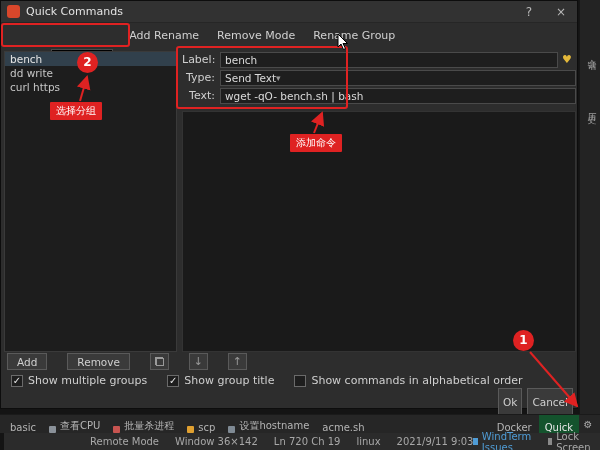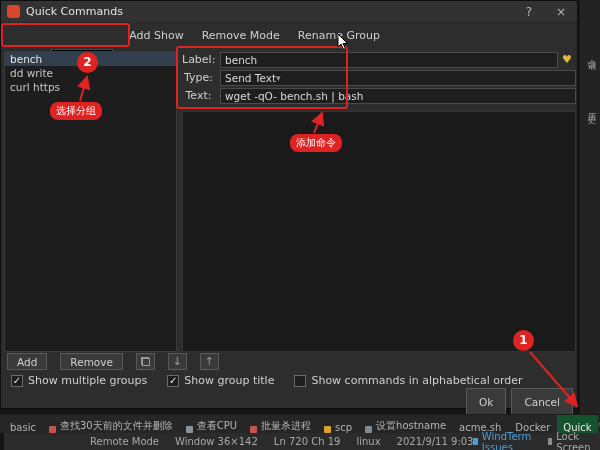--- a/index.html
+++ b/index.html
@@ -31,45 +31,45 @@
   .chev { color:#9a9a9a; font-size:9px; }
   .menu-item { padding:2px; }
 
   .list-panel { position:absolute; left:3px; top:50px; width:173px; height:301px;
                 background:#1d1d1d; border:1px solid #3a3a3a; overflow:hidden; }
   .list-item { height:14px; line-height:14px; padding:0 5px; font-size:10.5px; color:#c6c6c6; }
   .list-item.selected { background:#31404c; color:#e4e4e4; }
 
   .form { position:absolute; left:181px; top:50px; width:394px; }
   .form-row { display:flex; align-items:center; height:17px; margin-bottom:1px; }
-  .form-label { width:33px; text-align:center; margin-right:5px; font-size:11px; color:#cfcfcf; flex:0 0 auto; }
+  .form-label { width:33px; text-align:right; margin-right:5px; font-size:11px; color:#cfcfcf; flex:0 0 auto; }
   .field { flex:1; height:16px; background:#1e1e1e; border:1px solid #4a4a4a; padding:0 4px;
            font-size:10.5px; color:#dadada; display:flex; align-items:center; }
   .field.select { justify-content:flex-start; }
   .fav { width:18px; text-align:center; color:#e3b83a; font-size:11px; flex:0 0 auto; }
 
   .editor { position:absolute; left:181px; top:110px; width:394px; height:241px;
             background:#1a1a1a; border:1px solid #333; }
 
-  .actions { position:absolute; left:6px; top:352px; display:flex; gap:13px; align-items:center; }
+  .actions { position:absolute; left:6px; top:352px; display:flex; gap:20px; align-items:center; }
   .btn { height:17px; background:#3a3a3a; border:1px solid #5a5a5a; color:#cfcfcf;
          font-size:10.5px; padding:0 9px; display:flex; align-items:center; }
   .icon-btn { width:19px; justify-content:center; padding:0; color:#9a9a9a; font-size:11px; }
   .copy-glyph { position:relative; width:9px; height:9px; display:inline-block; }
   .copy-glyph::before { content:""; position:absolute; left:0; top:0; width:6px; height:6px; border:1px solid #9a9a9a; }
   .copy-glyph::after  { content:""; position:absolute; right:0; bottom:0; width:6px; height:6px; border:1px solid #9a9a9a; background:#3a3a3a; }
 
   .options { position:absolute; left:10px; top:373px; display:flex; gap:20px; align-items:center;
              font-size:11px; color:#cfcfcf; }
   .option { display:flex; align-items:center; gap:5px; }
   .checkbox { width:12px; height:12px; background:#1e1e1e; border:1px solid #6a6a6a;
               font-size:10px; line-height:10px; color:#e6e6e6; text-align:center; }
 
   .footer { position:absolute; right:4px; top:387px; display:flex; gap:5px; }
-  .footer .btn { padding:0 12px; height:28px; }
+  .footer .btn { padding:0 4px; height:28px; }
 
   
   .side-strip { position:absolute; left:579px; top:0; width:21px; height:414px;
                 background:#232323; border-left:1px solid #161616; }
   .v-tab { position:absolute; left:5px; writing-mode:vertical-rl; font-size:9px; color:#9a9a9a; letter-spacing:2px; }
   #vt1 { top:52px; } #vt2 { top:106px; }
 
   .tabbar { position:absolute; left:0; top:414px; width:600px; height:19px; background:#262626;
             border-top:1px solid #1a1a1a; display:flex; align-items:center; padding:0 4px;
             font-size:10px; color:#b4b4b4; gap:1px; }
@@ -91,21 +91,21 @@
   
   .annot-layer { position:absolute; inset:0; z-index:40; pointer-events:none; }
   .annot-layer > * { position:absolute; }
   .a-rect { border:2px solid #df2222; border-radius:3px; }
   #a-rect-group { left:1px; top:23px; width:129px; height:24px; }
   #a-rect-form  { left:176px; top:46px; width:172px; height:63px; }
   .a-circle { width:21px; height:21px; border-radius:50%; background:#df2222; color:#fff;
               font-size:12px; line-height:21px; text-align:center; font-weight:bold; }
   #a-circle2 { left:77px; top:52px; }
   #a-circle1 { left:513px; top:330px; }
-  .a-label { background:#df2222; color:#fff; font-size:10px; padding:2px 6px; border-radius:8px; white-space:nowrap; }
+  .a-label { background:#df2222; color:#fff; font-size:10px; padding:2px 6px; border-radius:1px; white-space:nowrap; }
   #a-label-select { left:50px; top:102px; }
   #a-label-add { left:290px; top:134px; }
   #a-arrows { left:0; top:0; }
   #cursor { left:337px; top:33px; }
 </style>
 </head>
 <body>
 
 <div class="screen">
 
@@ -119,21 +119,21 @@
     </div>
 
     <div class="menubar">
       <div class="group-wrap">
         <span>Group:</span>
         <div class="combo">
           <span>test</span>
           <span class="chev">▾</span>
         </div>
       </div>
-      <span class="menu-item">Add Show</span>
+      <span class="menu-item">Add Rename</span>
       <span class="menu-item">Remove Mode</span>
       <span class="menu-item">Rename Group</span>
     </div>
 
     <div class="list-panel">
       <div class="list-item selected">bench</div>
       <div class="list-item">dd write</div>
       <div class="list-item">curl https</div>
     </div>
 
@@ -200,24 +200,20 @@
   <div class="side-strip">
     <div class="v-tab" id="vt1">会话</div>
     <div class="v-tab" id="vt2">历史</div>
   </div>
 
   <div class="tabbar">
     <div class="tab">
       <span>basic</span>
     </div>
     <div class="tab">
-      <span class="tab-icon" style="background:#c75450"></span>
-      <span>查找30天前的文件并删除</span>
-    </div>
-    <div class="tab">
       <span class="tab-icon" style="background:#8a9199"></span>
       <span>查看CPU</span>
     </div>
     <div class="tab">
       <span class="tab-icon" style="background:#c75450"></span>
       <span>批量杀进程</span>
     </div>
     <div class="tab">
       <span class="tab-icon" style="background:#e0a030"></span>
       <span>scp</span>

